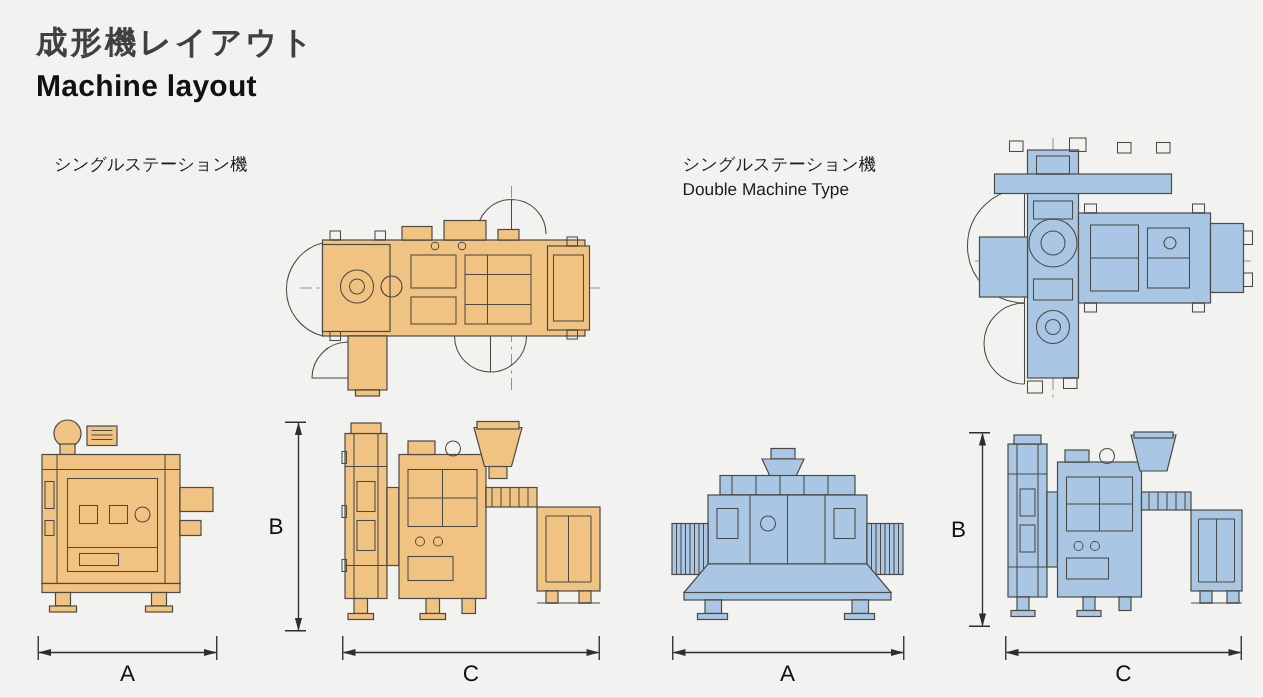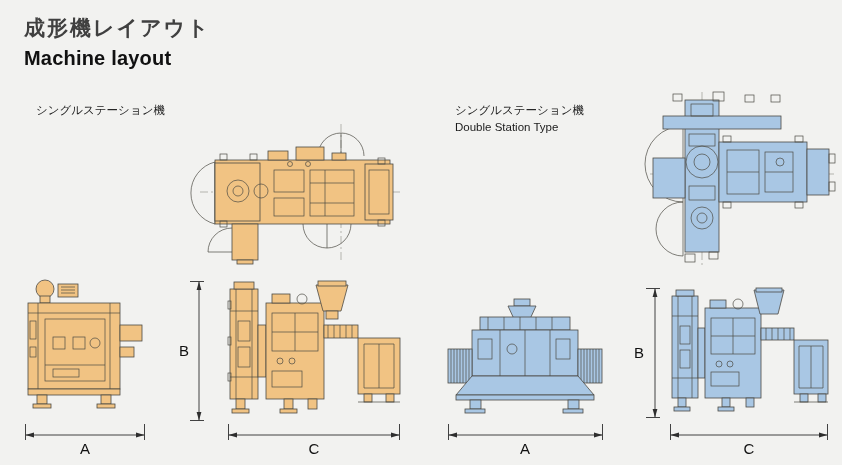--- a/index.html
+++ b/index.html
@@ -28,21 +28,21 @@
     <div class="title-ja">成形機レイアウト</div>
     <div class="title-en">Machine layout</div>
   </div>
 
   <div class="abs type-label" style="left:36px; top:102px;">
     <div>シングルステーション機</div>
   </div>
 
   <div class="abs type-label" style="left:455px; top:102px;">
     <div>シングルステーション機</div>
-    <div>Double Station Type</div>
+    <div>Double Machine Type</div>
   </div>
 
   <svg class="abs" style="left:150px; top:118px;" width="250" height="148" viewBox="0 0 250 148">
     <g>
       <path class="cl" d="M 50 74 H 250 M 191 6 V 145"></path>
     </g>
     <g>
       <path class="ln" d="M 65 44 A 32 32 0 0 0 65 106 M 65 44 V 106"></path>
       <path class="ln" d="M 168 38 A 23 23 0 0 1 191 15 M 214 38 A 23 23 0 0 0 191 15 M 191 15 V 38"></path>
       <path class="ln" d="M 153 106 A 24 24 0 0 0 177 130 M 201 106 A 24 24 0 0 1 177 130 M 177 106 V 130"></path>

